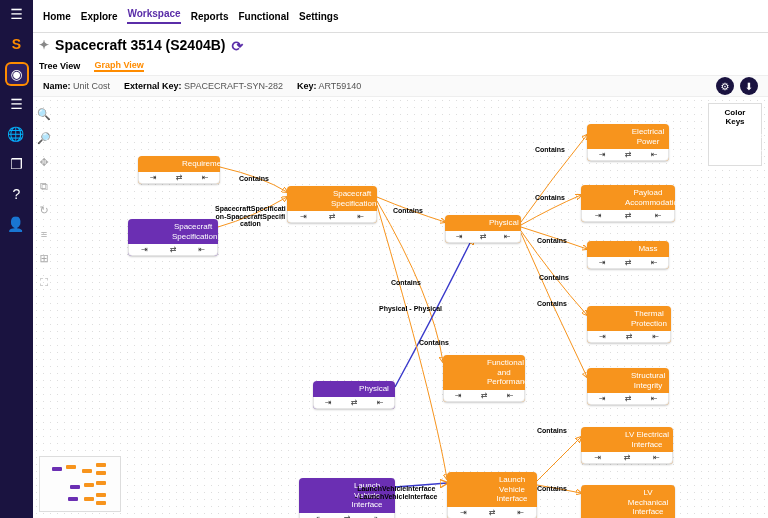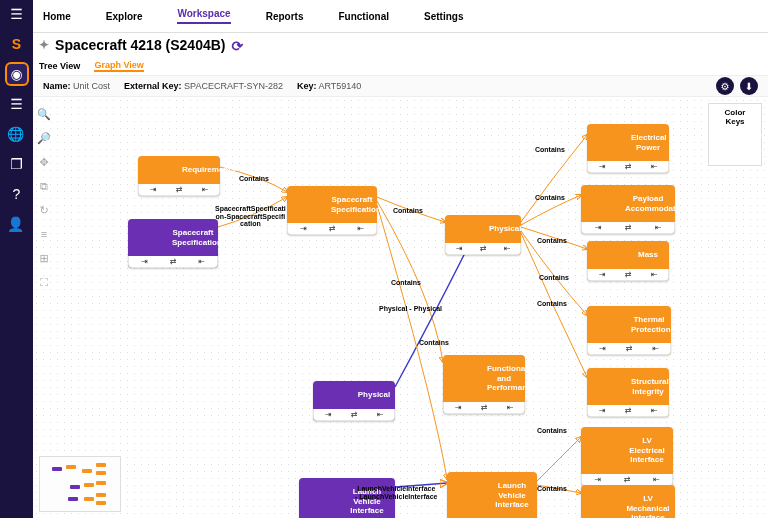--- a/index.html
+++ b/index.html
@@ -1,42 +1,42 @@
 <!DOCTYPE html>
 <html><head>
 <meta charset="utf-8">
 <style>
 * { box-sizing: border-box; margin: 0; padding: 0; font-family: Arial, sans-serif; }
 body { width: 768px; height: 518px; overflow: hidden; background: #fff; display: flex; }
 .left-rail { width: 33px; background: #1a1340; display: flex; flex-direction: column; align-items: center; padding-top: 4px; gap: 10px; }
 .left-rail .rail-item { width: 20px; height: 20px; display: flex; align-items: center; justify-content: center; color: #fff; font-size: 14px; cursor: pointer; }
 .left-rail .rail-item.sel { background: #2d2060; border-radius: 4px; padding: 2px; box-shadow: 0 0 0 2px #ff8c00; }
 .main { flex: 1; display: flex; flex-direction: column; }
-.topnav { height: 22px; border-bottom: 1px solid #ddd; display: flex; align-items: center; gap: 35px; padding: 16px 10px; font-size: 10px; font-weight: 600; }
+.topnav { height: 22px; border-bottom: 1px solid #ddd; display: flex; align-items: center; gap: 10px; padding: 16px 10px; font-size: 10px; font-weight: 600; }
 .topnav .tab { cursor: pointer; color: #000; }
 .topnav .tab.active { color: #5a2da8; border-bottom: 2px solid #5a2da8; padding-bottom: 3px; }
 .titlebar { height: 24px; display: flex; align-items: center; padding: 0 6px; font-size: 14px; font-weight: 700; gap: 6px; }
 .titlebar .spark { color: #888; font-size: 12px; }
 .titlebar .refresh { width: 14px; height: 14px; color: #5a2da8; cursor: pointer; }
 .viewbar { height: 18px; display: flex; align-items: center; padding: 0 6px; gap: 14px; font-size: 9px; font-weight: 600; }
 .viewbar .v { cursor: pointer; color: #000; }
 .viewbar .v.active { color: #ff8c00; border-bottom: 2px solid #ff8c00; }
 .metabar { height: 22px; border-top: 1px solid #eee; border-bottom: 1px solid #eee; display: flex; align-items: center; padding: 0 10px; gap: 14px; font-size: 9px; color: #555; background: #fafafa; }
 .metabar b { color: #000; }
 .metabar .right { margin-left: auto; display: flex; gap: 6px; }
 .circlebtn { width: 18px; height: 18px; border-radius: 50%; background: #1a1340; color: #fff; display: flex; align-items: center; justify-content: center; font-size: 10px; cursor: pointer; }
 .canvas-wrap { flex: 1; position: relative; background-image: radial-gradient(#ddd 0.5px, transparent 0.5px); background-size: 7px 7px; overflow: hidden; }
 .toolstrip { position: absolute; left: 4px; top: 10px; display: flex; flex-direction: column; gap: 10px; color: #aaa; font-size: 11px; }
 .toolstrip .tbtn { width: 14px; height: 14px; cursor: pointer; display: flex; align-items: center; justify-content: center; }
 .legend { position: absolute; right: 6px; top: 6px; background: #fff; border: 1px solid #ddd; padding: 4px 6px; font-size: 8px; width: 54px; }
 .legend .title { font-weight: 700; text-align: center; margin-bottom: 3px; }
 .legend .chip { border-radius: 8px; padding: 2px 0; text-align: center; color: #fff; font-size: 8px; margin-bottom: 3px; cursor: pointer; margin-left: 41px; }
 .minimap { position: absolute; left: 6px; bottom: 6px; width: 82px; height: 56px; background: #fdfdfd; border: 1px solid #ddd; }
 .node { position: absolute; border-radius: 4px; color: #fff; font-size: 8px; text-align: center; box-shadow: 0 1px 2px rgba(0,0,0,.2); cursor: pointer; }
-.node .header { padding: 9px 4px; font-weight: 700; line-height: 1.2; margin-left: 40px; }
+.node .header { padding: 3px 4px; font-weight: 400; line-height: 1.2; margin-left: 40px; }
 .node .ports { background: #fff; height: 12px; border-radius: 0 0 4px 4px; display: flex; align-items: center; justify-content: space-around; gap: 6px; padding: 0 4px; border: 1px solid rgba(0,0,0,.1); border-top: none; }
 .node .ports span { color: #333; font-size: 8px; }
 .orange { background: #f7941d; }
 .purple { background: #6b2fb3; }
 .edge-label { position: absolute; font-size: 7px; font-weight: 700; color: #000; white-space: nowrap; }
 svg.edges { position: absolute; left: 0; top: 0; width: 100%; height: 100%; pointer-events: none; }
 svg.edges path { fill: none; stroke: #f7941d; stroke-width: 1; }
 svg.edges path.blue { stroke: #3a3acb; stroke-width: 1.4; }
 .mm-box { position:absolute; border-radius:1px; }
 </style>
@@ -59,21 +59,21 @@
     <span class="tab">Home</span>
     <span class="tab">Explore</span>
     <span class="tab active">Workspace</span>
     <span class="tab">Reports</span>
     <span class="tab">Functional</span>
     <span class="tab">Settings</span>
   </div>
 
   <div class="titlebar">
     <span class="spark">✦</span>
-    <span>Spacecraft 4218 (S2404B)</span>
+    <span>Spacecraft 3514 (S2404B)</span>
     <span class="refresh">⟳</span>
   </div>
 
   <div class="viewbar">
     <span class="v">Tree View</span>
     <span class="v active">Graph View</span>
   </div>
 
   <div class="metabar">
     <span><b>Name:</b> <span>Unit Cost</span></span>

